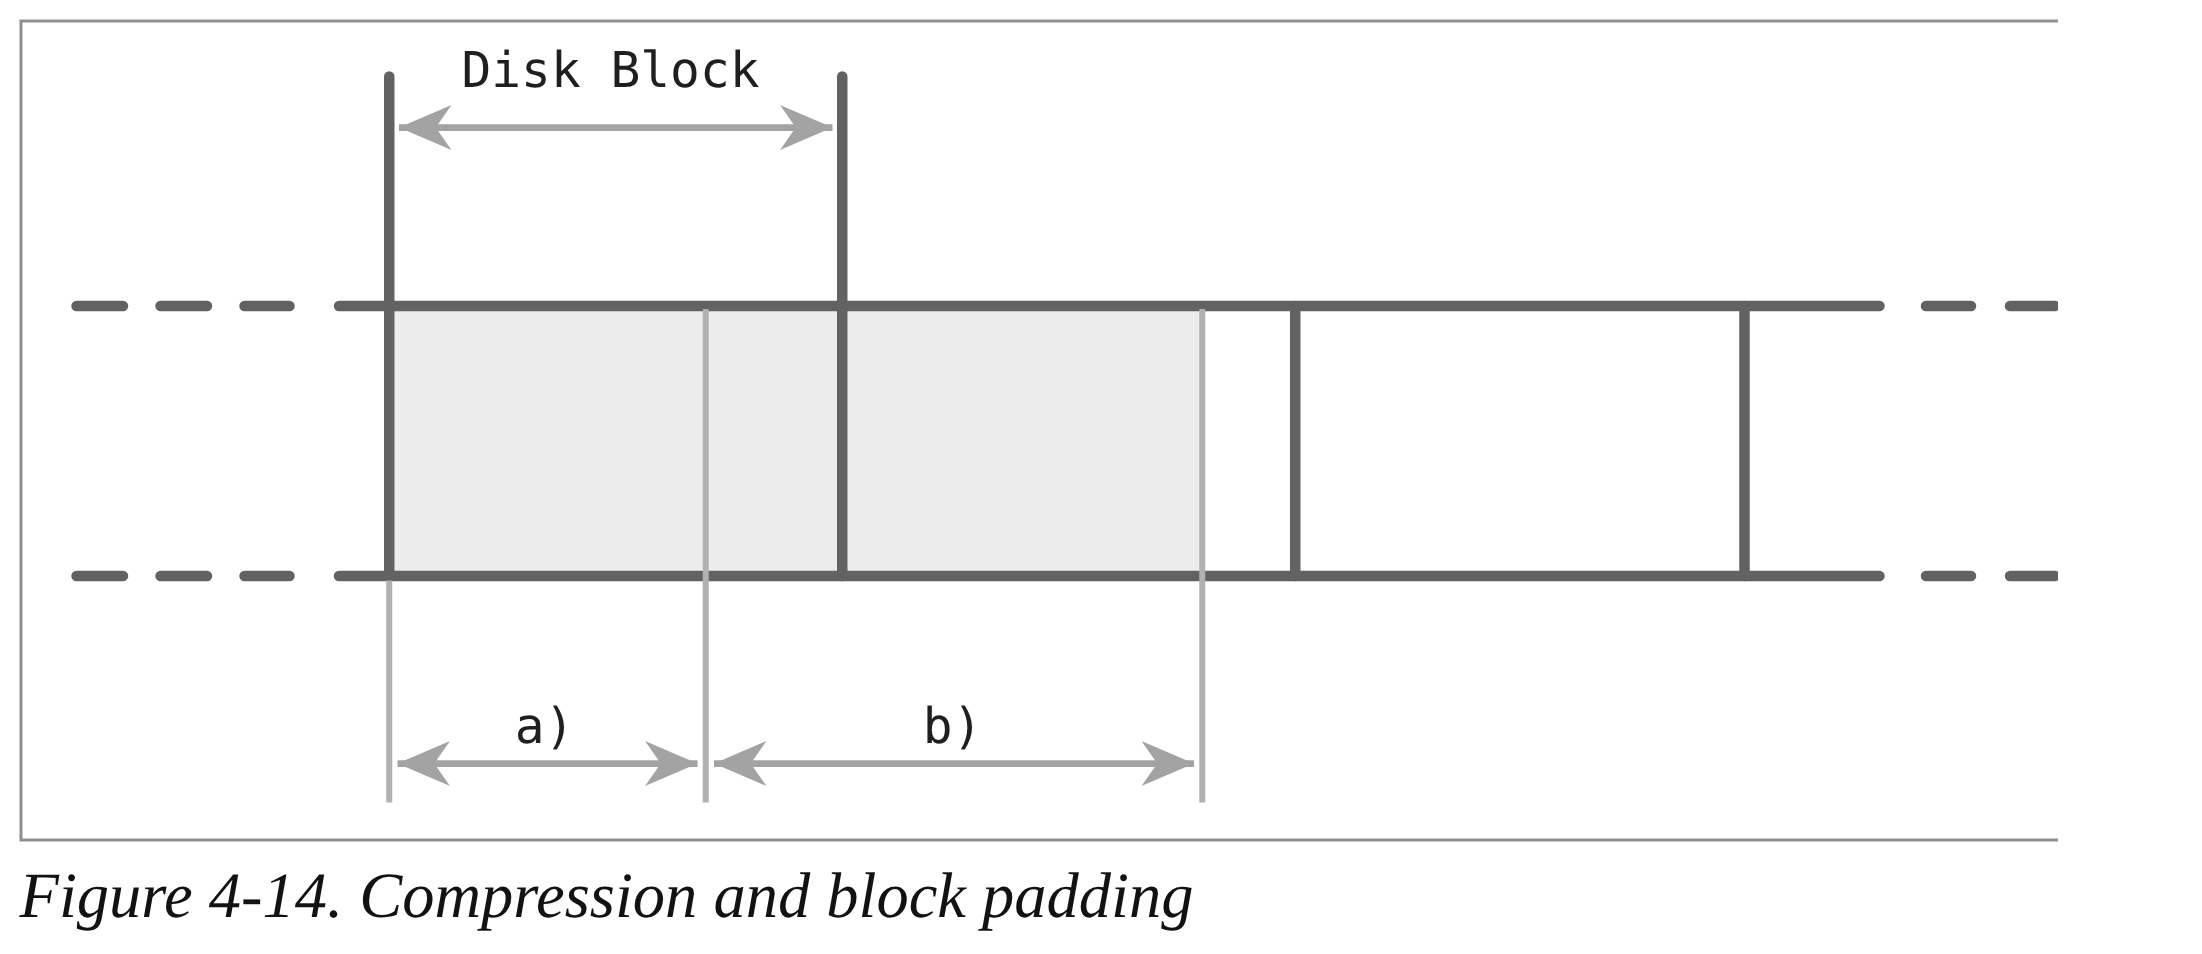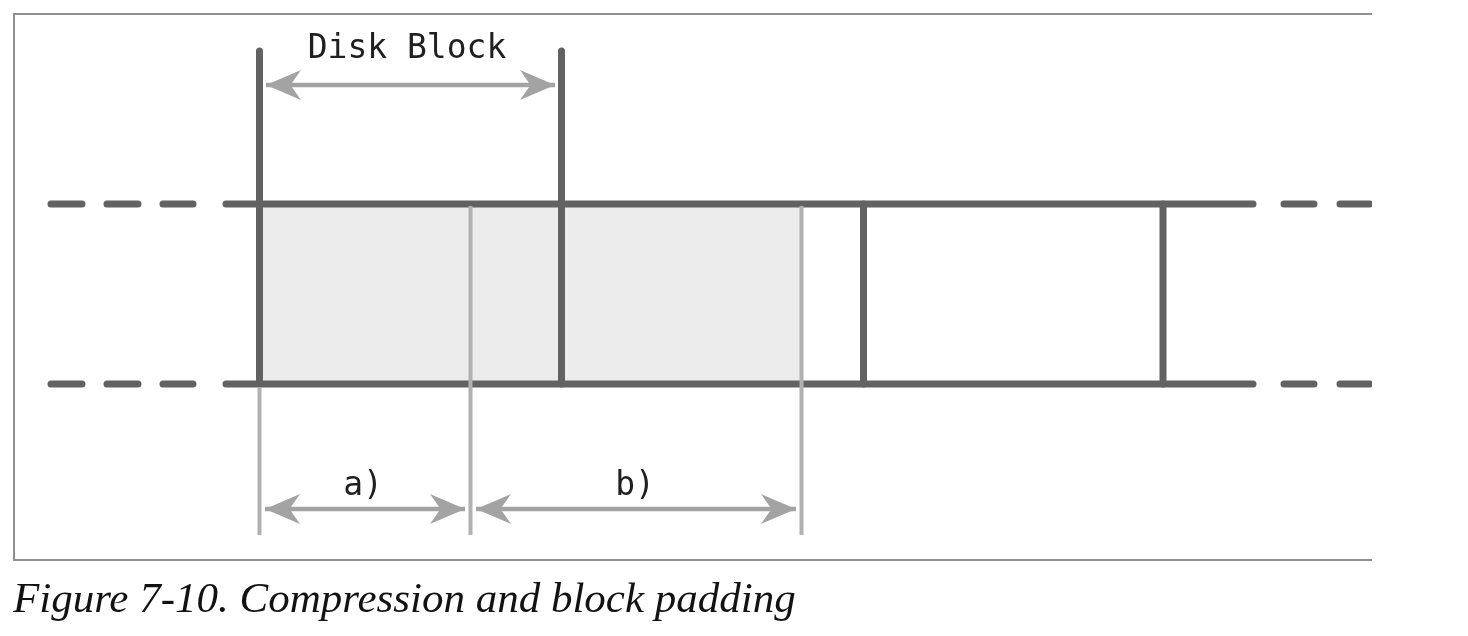--- a/index.html
+++ b/index.html
@@ -66,15 +66,15 @@
 
     <line class="shaft" x1="266" y1="85" x2="555" y2="85" marker-start="url(#headL)" marker-end="url(#headR)"></line>
     <line class="shaft" x1="265" y1="509" x2="465" y2="509" marker-start="url(#headL)" marker-end="url(#headR)"></line>
     <line class="shaft" x1="476" y1="509" x2="796" y2="509" marker-start="url(#headL)" marker-end="url(#headR)"></line>
   </svg>
 
   <div class="lbl" style="left:260px;top:30px;width:294px;">Disk Block</div>
   <div class="lbl" style="left:263px;top:467px;width:200px;">a)</div>
   <div class="lbl" style="left:485px;top:467px;width:300px;">b)</div>
 
-  <div class="caption">Figure 7-10. Compression and block padding</div>
+  <div class="caption">Figure 4-14. Compression and block padding</div>
 
 </div>
 
 </body></html>

